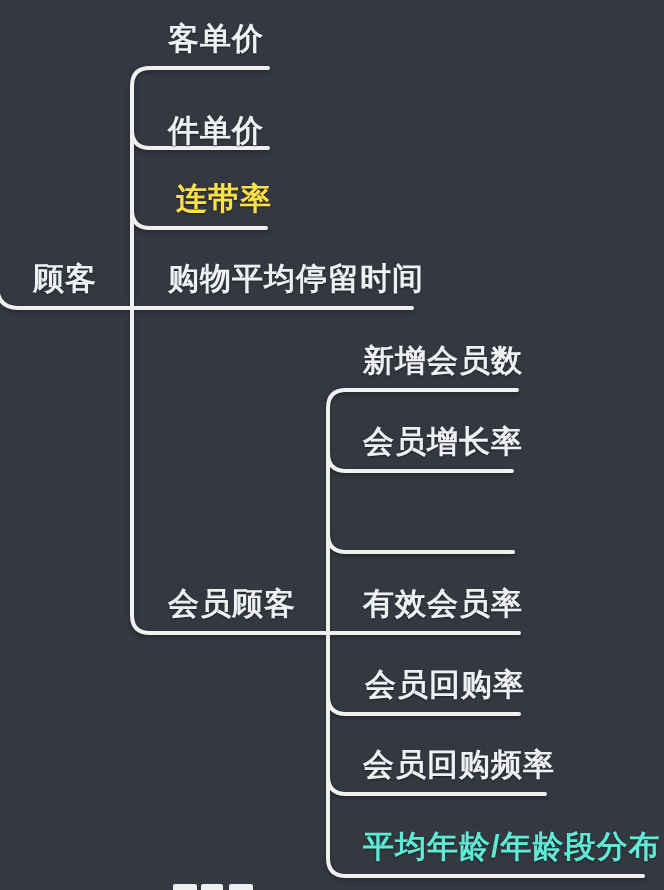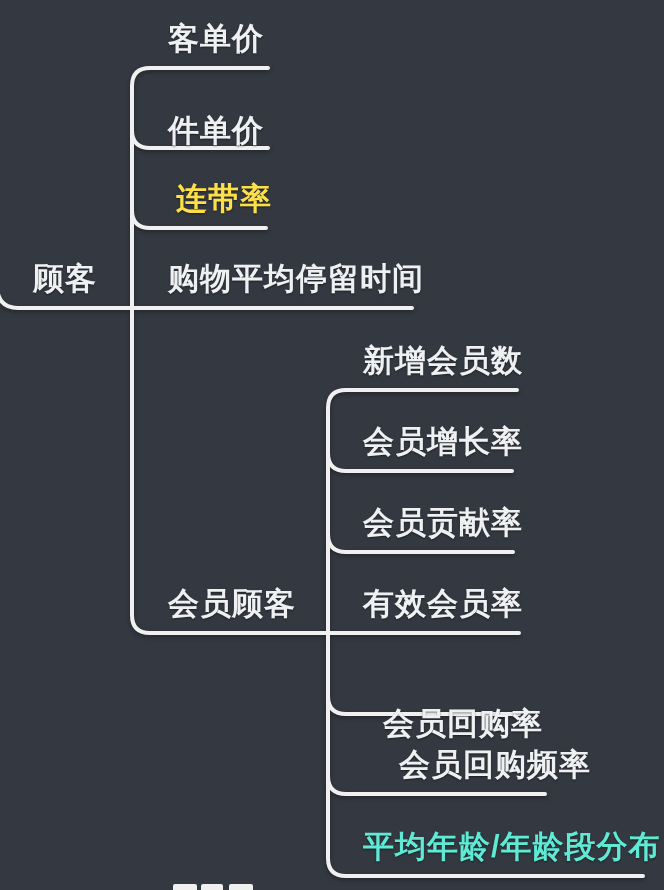--- a/index.html
+++ b/index.html
@@ -71,23 +71,22 @@
   <div class="node" style="left: 33px; top: 264px; color: rgb(238, 240, 242);">顾客</div>
 
   <div class="node" style="left: 168px; top: 24px; color: rgb(238, 240, 242);">客单价</div>
   <div class="node" style="left: 168px; top: 104px; color: rgb(238, 240, 242); margin-top: 12px;">件单价</div>
   <div class="node" style="left: 176px; top: 184px; color: #fde047;">连带率</div>
   <div class="node" style="left: 168px; top: 264px; color: rgb(238, 240, 242);">购物平均停留时间</div>
   <div class="node" style="left: 168px; top: 589px; color: rgb(238, 240, 242);">会员顾客</div>
 
   <div class="node" style="left: 363px; top: 346px; color: rgb(238, 240, 242);">新增会员数</div>
   <div class="node" style="left: 363px; top: 427px; color: rgb(238, 240, 242);">会员增长率</div>
-  <div class="node" style="left: 363px; top: 508px; color: rgb(238, 240, 242);">会员贡献率</div>
   <div class="node" style="left: 363px; top: 589px; color: rgb(238, 240, 242);">有效会员率</div>
-  <div class="node" style="left: 383px; top: 670px; color: rgb(238, 240, 242); margin-top: 39px;">会员回购率</div>
-  <div class="node" style="left: 363px; top: 750px; color: rgb(238, 240, 242); margin-left: 36px;">会员回购频率</div>
+  <div class="node" style="left: 365px; top: 670px; color: rgb(238, 240, 242);">会员回购率</div>
+  <div class="node" style="left: 363px; top: 750px; color: rgb(238, 240, 242);">会员回购频率</div>
   <div class="node" style="left: 363px; top: 832px; color: #5eead4;">平均年龄/年龄段分布</div>
 
   <div class="frag" style="left: 173px; top: 884px; width: 24px; background: rgb(240, 240, 240);"></div>
   <div class="frag" style="left: 201px; top: 884px; width: 22px; background: rgb(240, 240, 240);"></div>
   <div class="frag" style="left: 229px; top: 884px; width: 24px; background: rgb(240, 240, 240);"></div>
 
 </div>
 
 </body></html>

